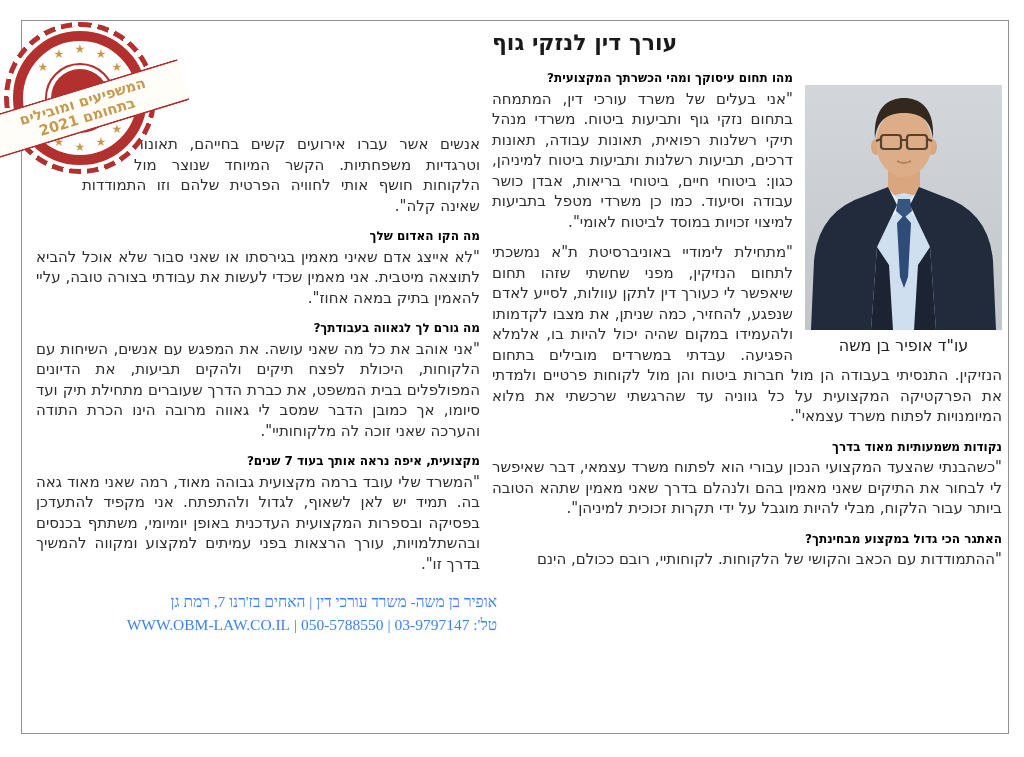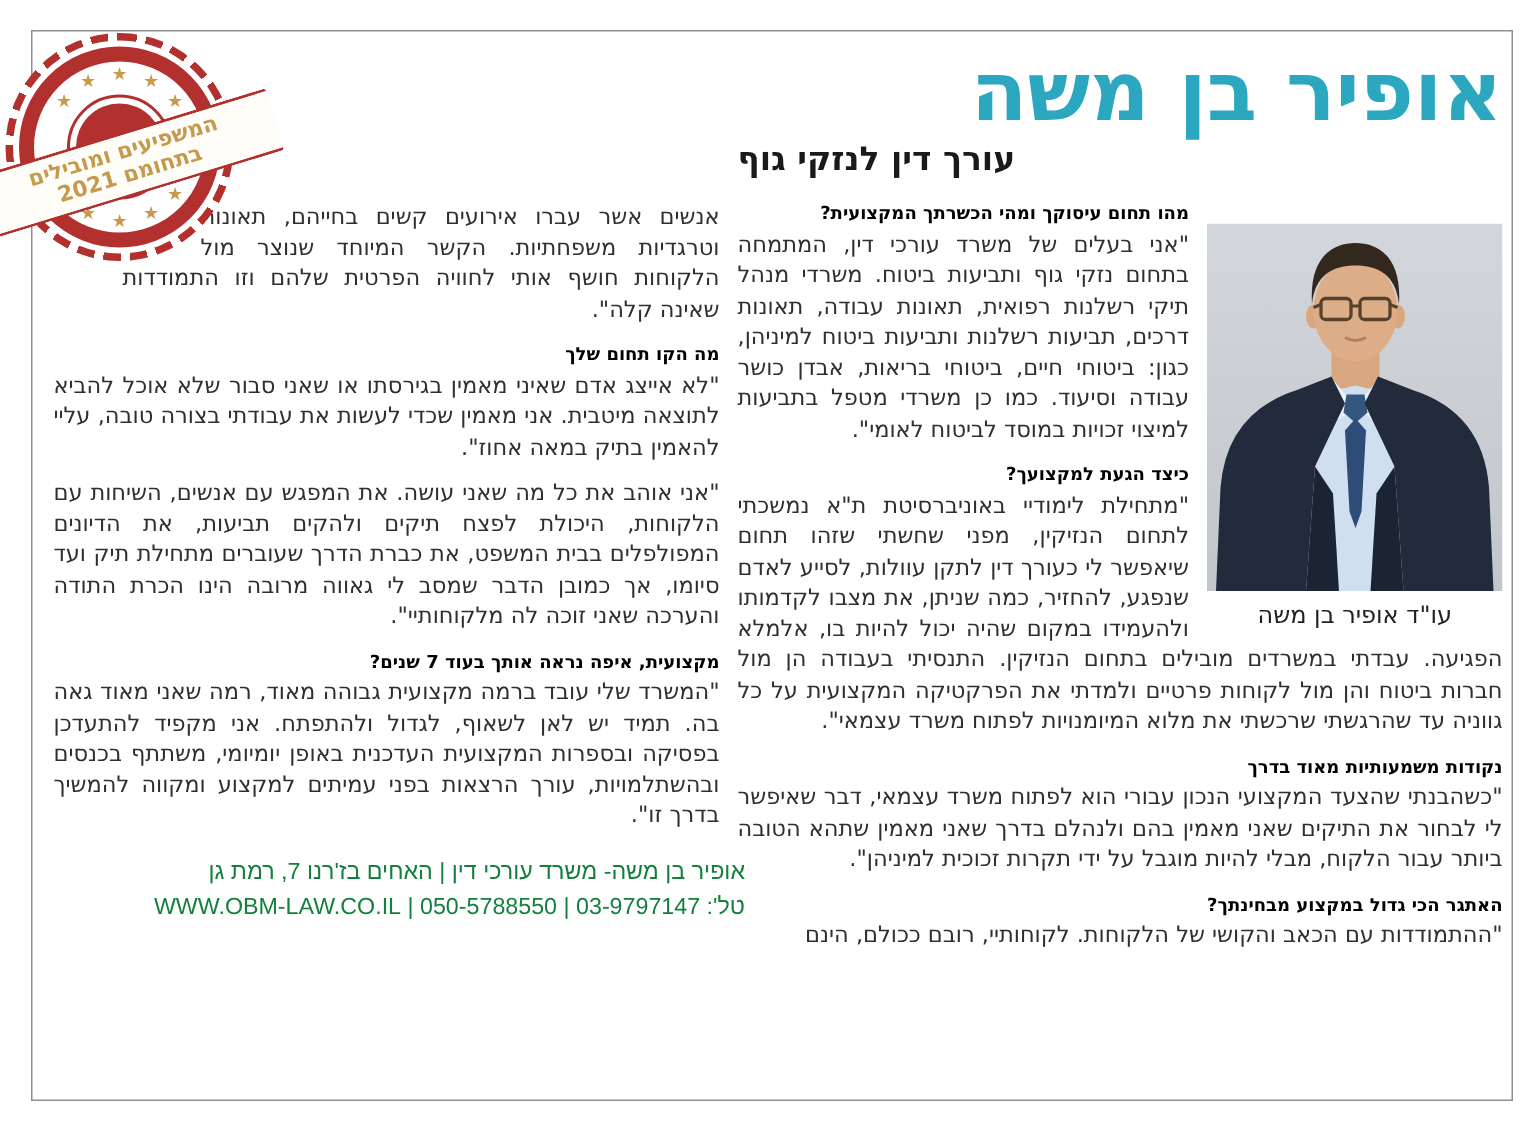--- a/index.html
+++ b/index.html
@@ -25,21 +25,21 @@
   .photo-block{float:right;width:197px;margin:17px 0 8px 12px;}
   .photo-block svg{display:block;}
   .photo-caption{text-align:center;font-size:16px;color:#222;margin-top:6px;}
 
   
   .sp1{float:left;width:98px;height:21px;}
   .sp2{float:left;clear:left;width:46px;height:21px;}
 
   
   .contact{margin-top:16px;margin-right:-17px;text-align:right;
-           font-family:Liberation Sans, sans-serif;color:#15803d;
+           font-family:Liberation Serif, serif;color:#3b82f6;
            font-size:15.5px;line-height:23px;}
 
   
   .stamp{position:absolute;left:4px;top:22px;width:152px;height:152px;z-index:5;}
   .stamp>div{position:absolute;border-radius:50%;}
   .s-teeth{inset:0;background:repeating-conic-gradient(#b2302e 0 9deg,rgba(178,48,46,0) 9deg 13.8deg);}
   .s-cover{inset:5px;background:#fff;}
   .s-ring{inset:9px;border:10px solid #b2302e;}
   .s-ring2{inset:41px;border:2px solid #b2302e;}
   .s-core{inset:47px;background:#b2302e;}
@@ -73,21 +73,20 @@
     <span class="star" style="left:113px;top:107px">★</span>
     <div class="ribbon" style="border-radius:2px">
       <div>המשפיעים ומובילים</div>
       <div>בתחומם 2021</div>
     </div>
   </div>
 
   <div class="content">
 
     <div class="col-main">
-      <h1 class="title" style="color:#2ba7bf">אופיר בן משה</h1>
       <div class="subtitle">עורך דין לנזקי גוף</div>
 
       <div class="qa">
         <figure class="photo-block" style="margin-right:0">
           <svg width="197" height="245" viewBox="0 0 197 245">
             <defs>
               <linearGradient id="bg" x1="0" y1="0" x2="0" y2="1">
                 <stop offset="0" stop-color="#d3d7db"></stop>
                   <stop offset="1" stop-color="#c2c6cb"></stop>
               </linearGradient>
@@ -115,42 +114,42 @@
             <path d="M125 162 L131 245 L109 245 L113 180 Z" fill="#1c2433"></path>
           </svg>
           <figcaption class="photo-caption">עו"ד אופיר בן משה</figcaption>
         </figure>
 
         <section>
           <h2 class="q">מהו תחום עיסוקך ומהי הכשרתך המקצועית?</h2>
           <p class="a">"אני בעלים של משרד עורכי דין, המתמחה בתחום נזקי גוף ותביעות ביטוח. משרדי מנהל תיקי רשלנות רפואית, תאונות עבודה, תאונות דרכים, תביעות רשלנות ותביעות ביטוח למיניהן, כגון: ביטוחי חיים, ביטוחי בריאות, אבדן כושר עבודה וסיעוד. כמו כן משרדי מטפל בתביעות למיצוי זכויות במוסד לביטוח לאומי".</p>
         </section>
         <section>
-          <h2 class="q">כיצד הגעת למקצועך?</h2>
           <p class="a">"מתחילת לימודיי באוניברסיטת ת"א נמשכתי לתחום הנזיקין, מפני שחשתי שזהו תחום שיאפשר לי כעורך דין לתקן עוולות, לסייע לאדם שנפגע, להחזיר, כמה שניתן, את מצבו לקדמותו ולהעמידו במקום שהיה יכול להיות בו, אלמלא הפגיעה. עבדתי במשרדים מובילים בתחום הנזיקין. התנסיתי בעבודה הן מול חברות ביטוח והן מול לקוחות פרטיים ולמדתי את הפרקטיקה המקצועית על כל גווניה עד שהרגשתי שרכשתי את מלוא המיומנויות לפתוח משרד עצמאי".</p>
         </section>
         <section>
           <h2 class="q">נקודות משמעותיות מאוד בדרך</h2>
           <p class="a">"כשהבנתי שהצעד המקצועי הנכון עבורי הוא לפתוח משרד עצמאי, דבר שאיפשר לי לבחור את התיקים שאני מאמין בהם ולנהלם בדרך שאני מאמין שתהא הטובה ביותר עבור הלקוח, מבלי להיות מוגבל על ידי תקרות זכוכית למיניהן".</p>
         </section>
         <section>
           <h2 class="q">האתגר הכי גדול במקצוע מבחינתך?</h2>
           <p class="a">"ההתמודדות עם הכאב והקושי של הלקוחות. לקוחותיי, רובם ככולם, הינם</p>
         </section>
       </div>
     </div>
 
     <div class="col-side">
       <p class="a"><span class="sp1"></span><span class="sp2"></span><span>אנשים אשר עברו אירועים קשים בחייהם, תאונות וטרגדיות משפחתיות. הקשר המיוחד שנוצר מול הלקוחות חושף אותי לחוויה הפרטית שלהם וזו התמודדות שאינה קלה".</span></p>
 
       <section>
-        <h2 class="q">מה הקו תחום שלך</h2>
+        <h2 class="q">מה הקו האדום שלך</h2>
         <p class="a">"לא אייצג אדם שאיני מאמין בגירסתו או שאני סבור שלא אוכל להביא לתוצאה מיטבית. אני מאמין שכדי לעשות את עבודתי בצורה טובה, עליי להאמין בתיק במאה אחוז".</p>
       </section>
       <section>
+        <h2 class="q">מה גורם לך לגאווה בעבודתך?</h2>
         <p class="a">"אני אוהב את כל מה שאני עושה. את המפגש עם אנשים, השיחות עם הלקוחות, היכולת לפצח תיקים ולהקים תביעות, את הדיונים המפולפלים בבית המשפט, את כברת הדרך שעוברים מתחילת תיק ועד סיומו, אך כמובן הדבר שמסב לי גאווה מרובה הינו הכרת התודה והערכה שאני זוכה לה מלקוחותיי".</p>
       </section>
       <section>
         <h2 class="q">מקצועית, איפה נראה אותך בעוד 7 שנים?</h2>
         <p class="a">"המשרד שלי עובד ברמה מקצועית גבוהה מאוד, רמה שאני מאוד גאה בה. תמיד יש לאן לשאוף, לגדול ולהתפתח. אני מקפיד להתעדכן בפסיקה ובספרות המקצועית העדכנית באופן יומיומי, משתתף בכנסים ובהשתלמויות, עורך הרצאות בפני עמיתים למקצוע ומקווה להמשיך בדרך זו".</p>
       </section>
 
       <div class="contact">
         <div>אופיר בן משה- משרד עורכי דין | האחים בז'רנו 7, רמת גן</div>
         <div>טל': 03-9797147 ‏|‏ 050-5788550 ‏|‏ WWW.OBM-LAW.CO.IL</div>

